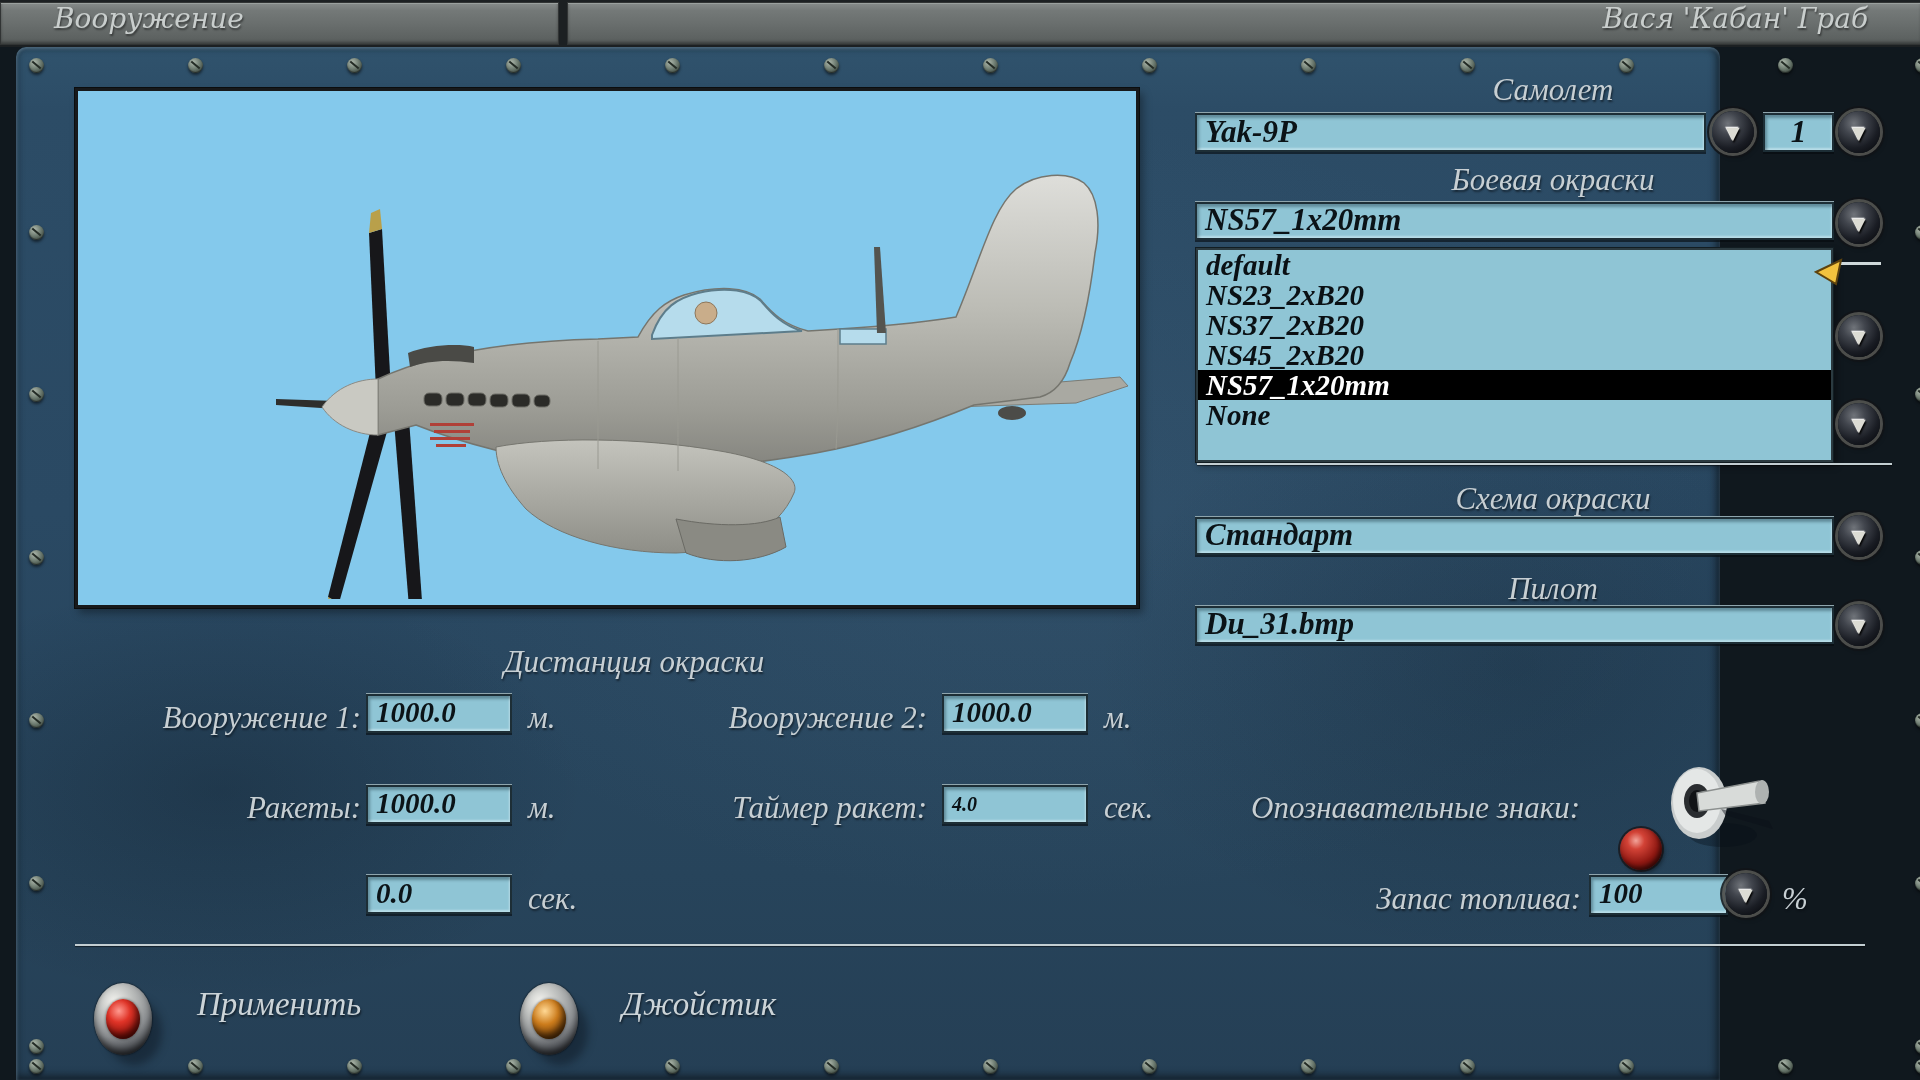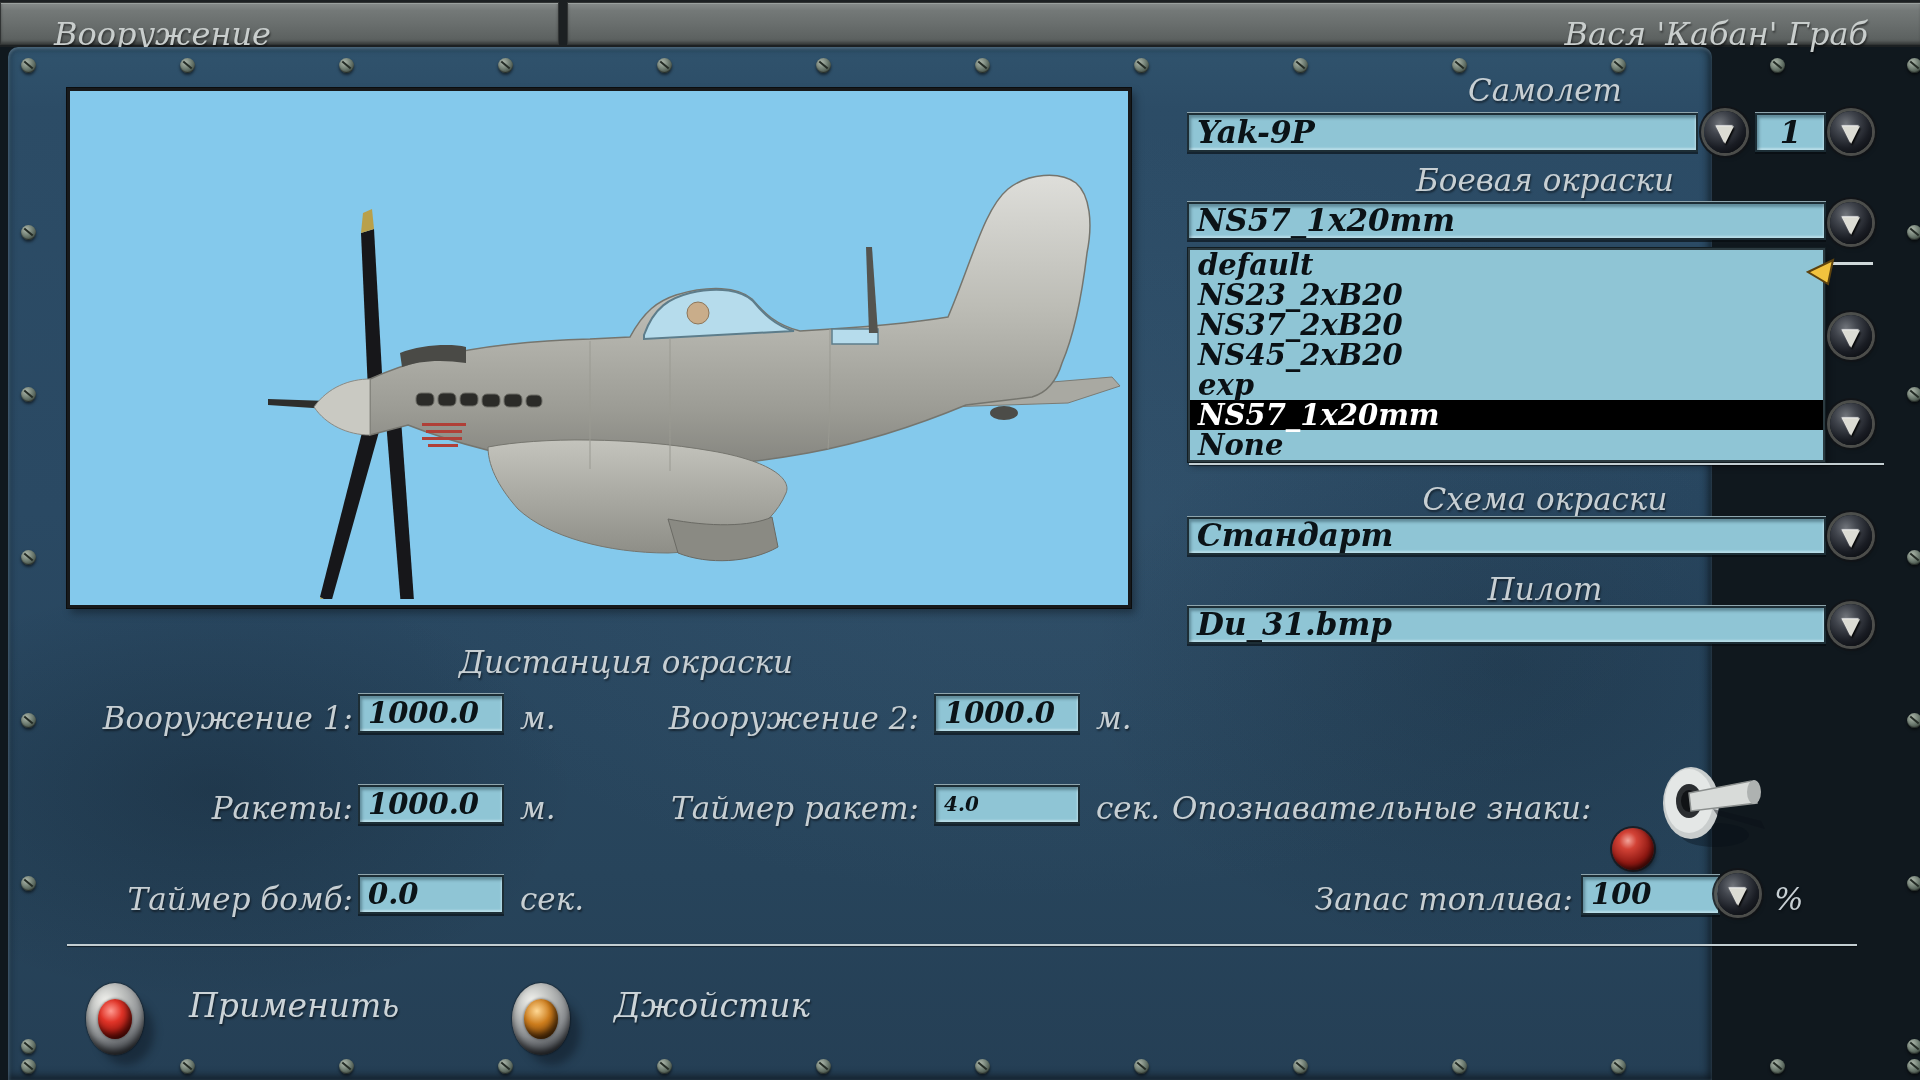--- a/index.html
+++ b/index.html
@@ -5,34 +5,34 @@
   html,body{margin:0;padding:0;width:1920px;height:1080px;overflow:hidden;background:#10181e;
     font-family:"DejaVu Serif", serif;}
   .screen{position:relative;width:1920px;height:1080px;}
 
   
   .topbar{position:absolute;left:0;top:0;width:1920px;height:47px;background:#1c2022;}
   .tseg{position:absolute;top:2px;height:41px;background:linear-gradient(180deg,#868b8a 0%,#747978 18%,#686d6c 55%,#585d5c 100%);
     border:1px solid #313434;box-shadow:inset 0 1px 0 #9aa09e, inset 0 -2px 3px rgba(0,0,0,.35);}
   .tseg.left{left:0;width:557px;}
   .tseg.right{left:567px;width:1353px;}
-  .ttext{position:absolute;top:15px;font-style:italic;font-size:32px;color:#c9cecd;
+  .ttext{position:absolute;top:2px;font-style:italic;font-size:28px;color:#c9cecd;
     text-shadow:1px 2px 2px rgba(0,0,0,.45);white-space:nowrap;}
   .ttext.l{left:54px;}
   .ttext.r{right:52px;}
 
   
-  .panel{position:absolute;left:8px;top:47px;width:1704px;height:1033px;border-radius:10px 10px 0 0;
+  .panel{position:absolute;left:16px;top:47px;width:1704px;height:1033px;border-radius:10px 10px 0 0;
     background:
       radial-gradient(ellipse 520px 300px at 12% 72%, rgba(8,18,28,.25), transparent 70%),
       radial-gradient(ellipse 600px 420px at 88% 60%, rgba(10,22,32,.22), transparent 70%),
       radial-gradient(ellipse 900px 520px at 60% 45%, rgba(90,125,150,.14), transparent 75%),
       linear-gradient(180deg,#30536d 0%,#2c4c66 6%,#2a4963 45%,#27445b 80%,#253f55 100%);
     box-shadow:inset 0 2px 3px rgba(140,170,190,.35), inset 2px 0 3px rgba(120,150,170,.25),
-      inset -3px 0 8px rgba(0,0,0,.45), inset 0 -4px 10px rgba(0,0,0,.4);}
+      inset -3px 0 8px rgba(0,0,0,.45), inset 0 -4px 10px rgba(0,0,0,.4);font-family:Liberation Serif, serif;}
   .screw{position:absolute;width:15px;height:15px;border-radius:50%;
     background:radial-gradient(circle at 35% 30%, #aeb8ac 0%, #76postr 0) ;
     background:radial-gradient(circle at 35% 30%, #aeb8ac 0%, #6f7d72 45%, #39443c 85%);
     box-shadow:0 2px 3px rgba(0,0,0,.55), inset 0 -1px 1px rgba(0,0,0,.5);}
   .screw::after{content:"";position:absolute;left:2px;right:2px;top:6px;height:2px;background:#232b25;transform:rotate(40deg);}
 
   
   .acbox{position:absolute;left:59px;top:41px;width:1058px;height:514px;background:#84c9ec;
     border:3px solid #17191b;box-shadow:0 0 0 1px #0b0d0e, 4px 5px 8px rgba(0,0,0,.35);}
   .acbox svg{display:block;}
@@ -191,21 +191,20 @@
     </div>
     <div class="abtn" style="left:1822px;top:155px;">
         <span>▼</span>
       </div>
 
     <div class="list" style="top:201px;">
         <div class="list-row">default</div>
         <div class="list-row">NS23_2xB20</div>
         <div class="list-row">NS37_2xB20</div>
         <div class="list-row">NS45_2xB20</div>
-        <div class="list-row">exp</div>
         <div class="list-row selected">NS57_1x20mm</div>
         <div class="list-row">None</div>
       </div>
     <div class="dash" style="top:215px;"></div>
     <div class="abtn" style="left:1822px;top:268px;">
         <span>▼</span>
       </div>
     <div class="abtn" style="left:1822px;top:356px;">
         <span>▼</span>
       </div>
@@ -264,21 +263,20 @@
       <ellipse cx="62" cy="72" rx="34" ry="12" fill="rgba(6,14,22,.35)"></ellipse>
       <ellipse cx="38" cy="40" rx="28" ry="36" fill="#c9cdcd"></ellipse>
       <ellipse cx="36" cy="38" rx="24" ry="32" fill="#e4e7e6"></ellipse>
       <ellipse cx="36" cy="38" rx="13" ry="17" fill="#2a2d30"></ellipse>
       <ellipse cx="36" cy="38" rx="8" ry="11" fill="#111316"></ellipse>
       <polygon points="36,30 98,18 104,40 38,48" fill="#d8dbd9" stroke="#8b8f8e" stroke-width="1.5"></polygon>
       <ellipse cx="101" cy="29" rx="7" ry="12" fill="#aeb2b1"></ellipse>
       <polygon points="60,46 108,58 112,66 64,52" fill="rgba(10,16,24,.45)"></polygon>
     </svg>
 
-    <div class="lbl rt" style="left:45px;top:834px;width:300px;">Таймер бомб:</div>
     <div class="box" style="left:350px;top:828px;width:146px;height:39px;">
       <span class="val" style="font-size:29px;">0.0</span>
     </div>
     <div class="lbl" style="left:512px;top:834px;">сек.</div>
 
     <div class="lbl rt" style="left:1265px;top:834px;width:300px;">Запас топлива:</div>
     <div class="box" style="left:1573px;top:828px;width:139px;height:40px;">
       <span class="val" style="font-size:29px;">100</span>
     </div>
     <div class="abtn" style="left:1709px;top:826px;">

